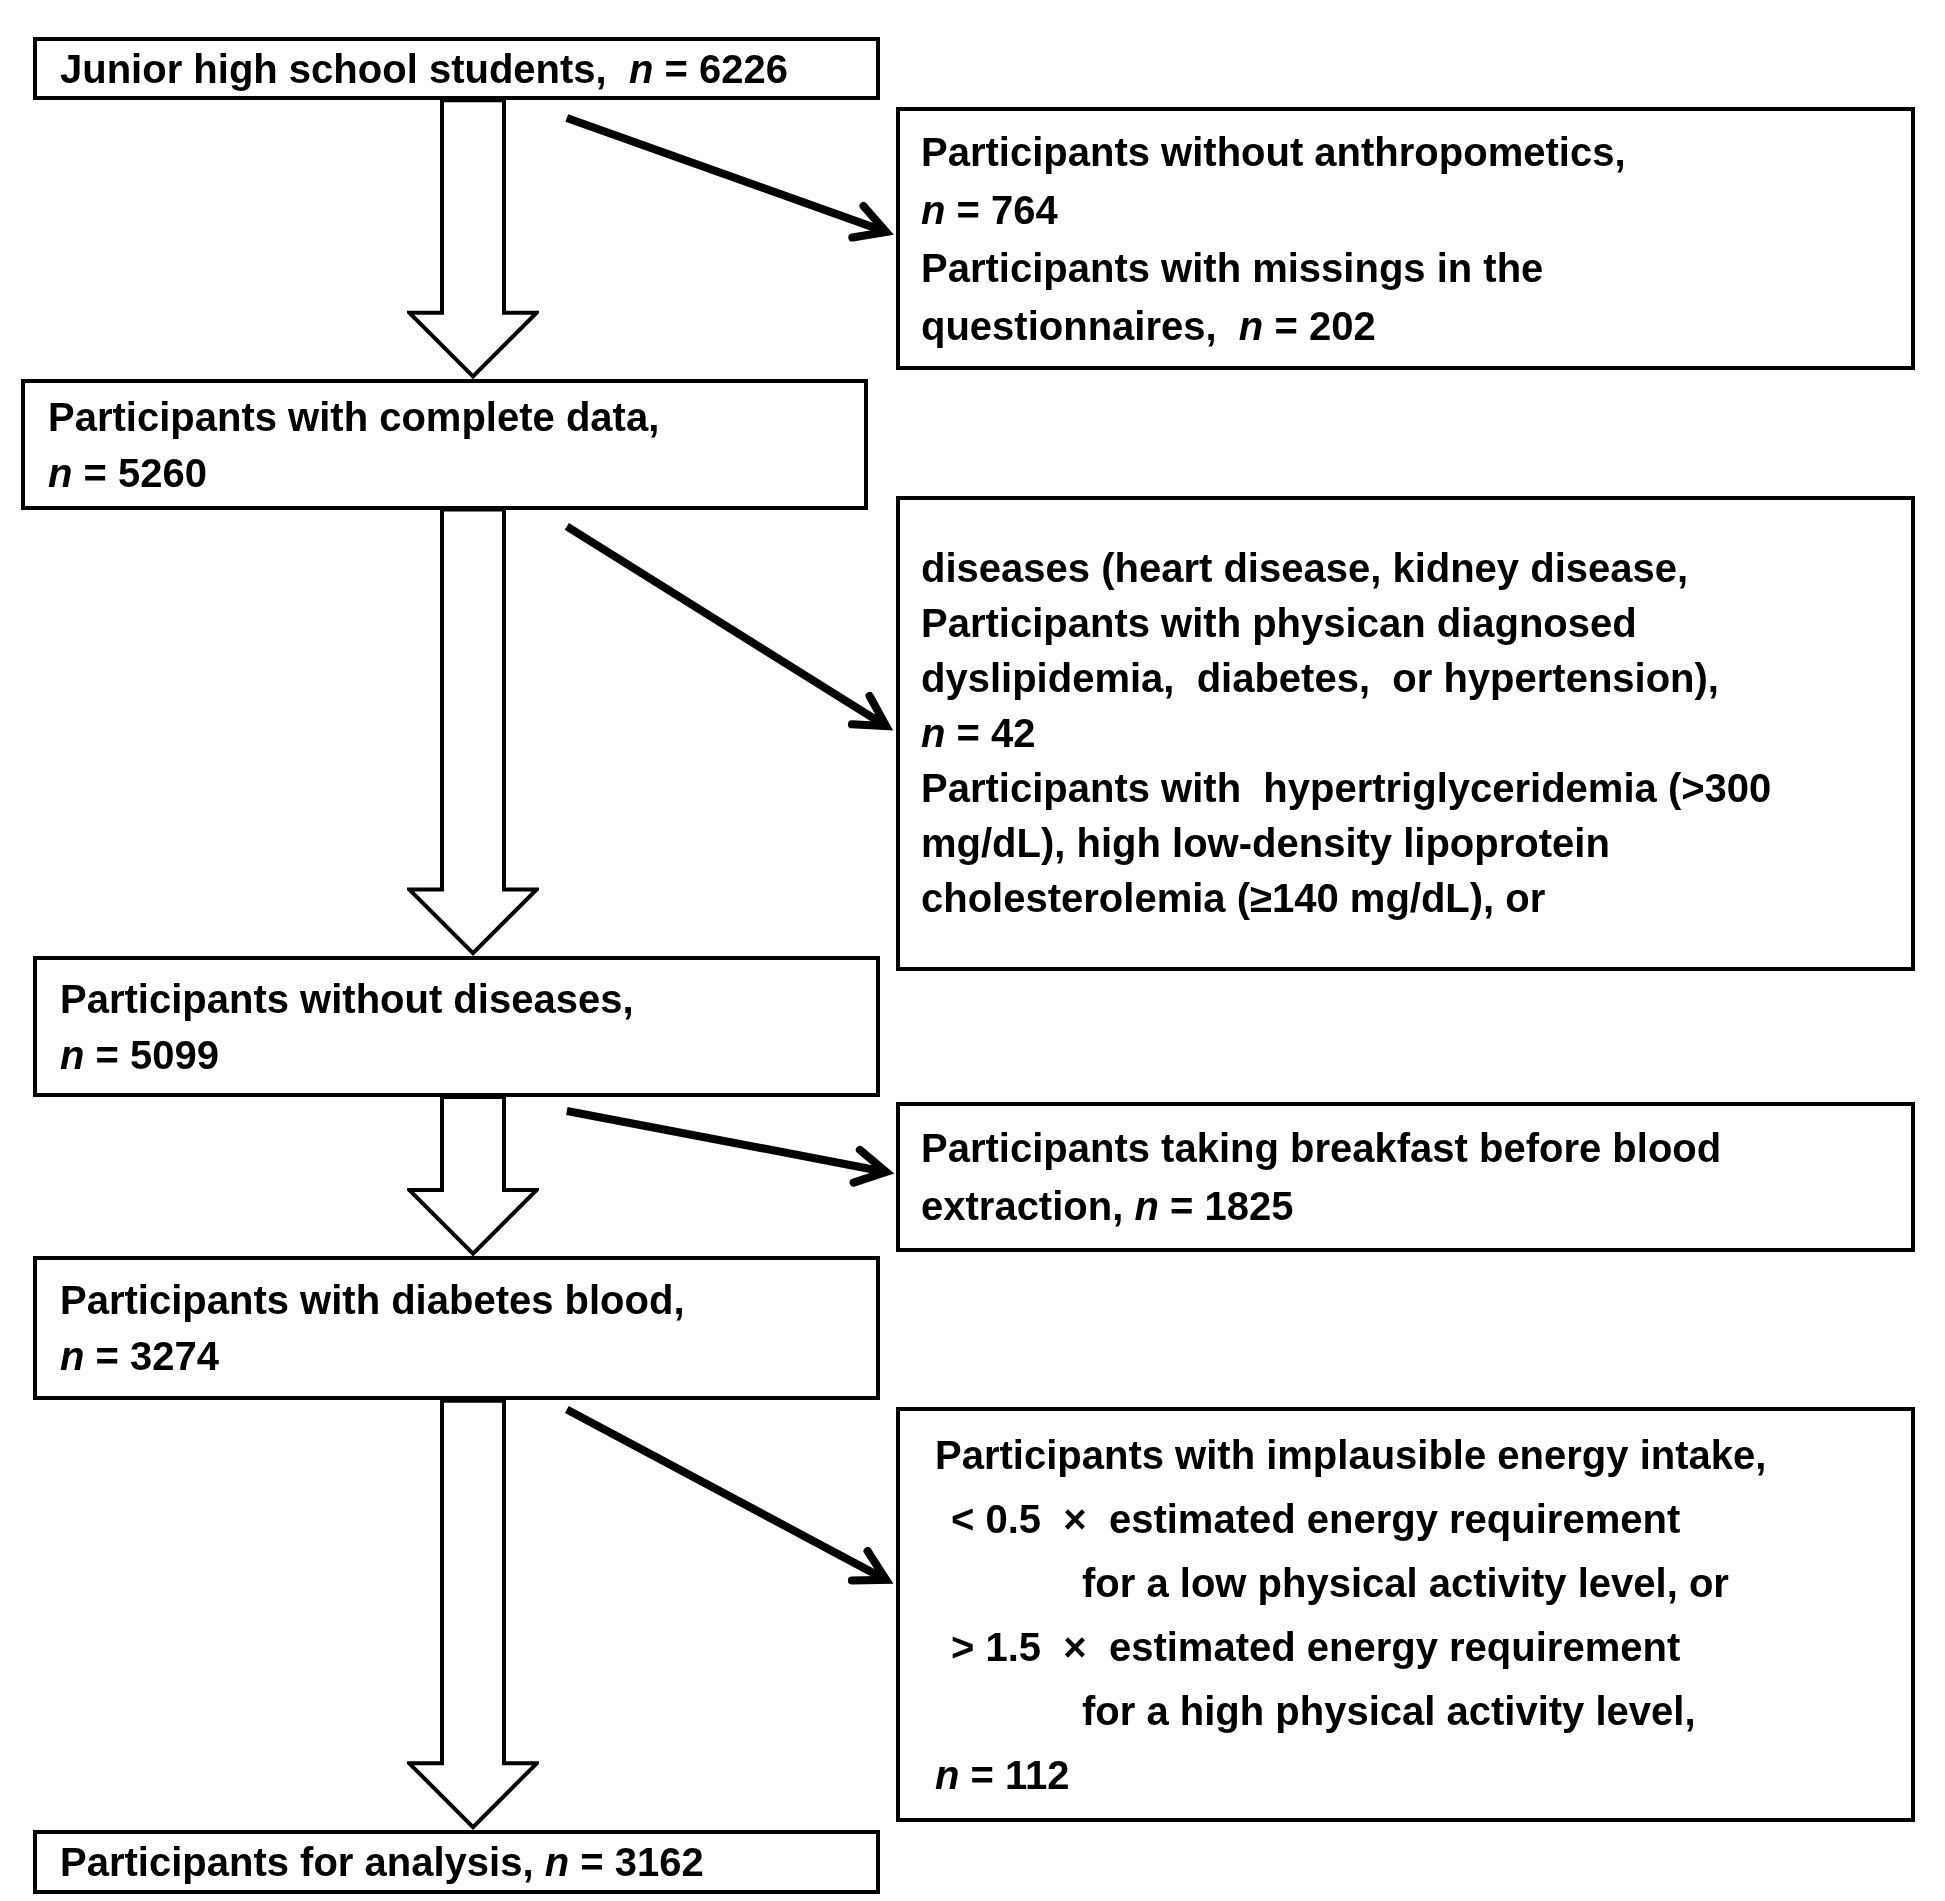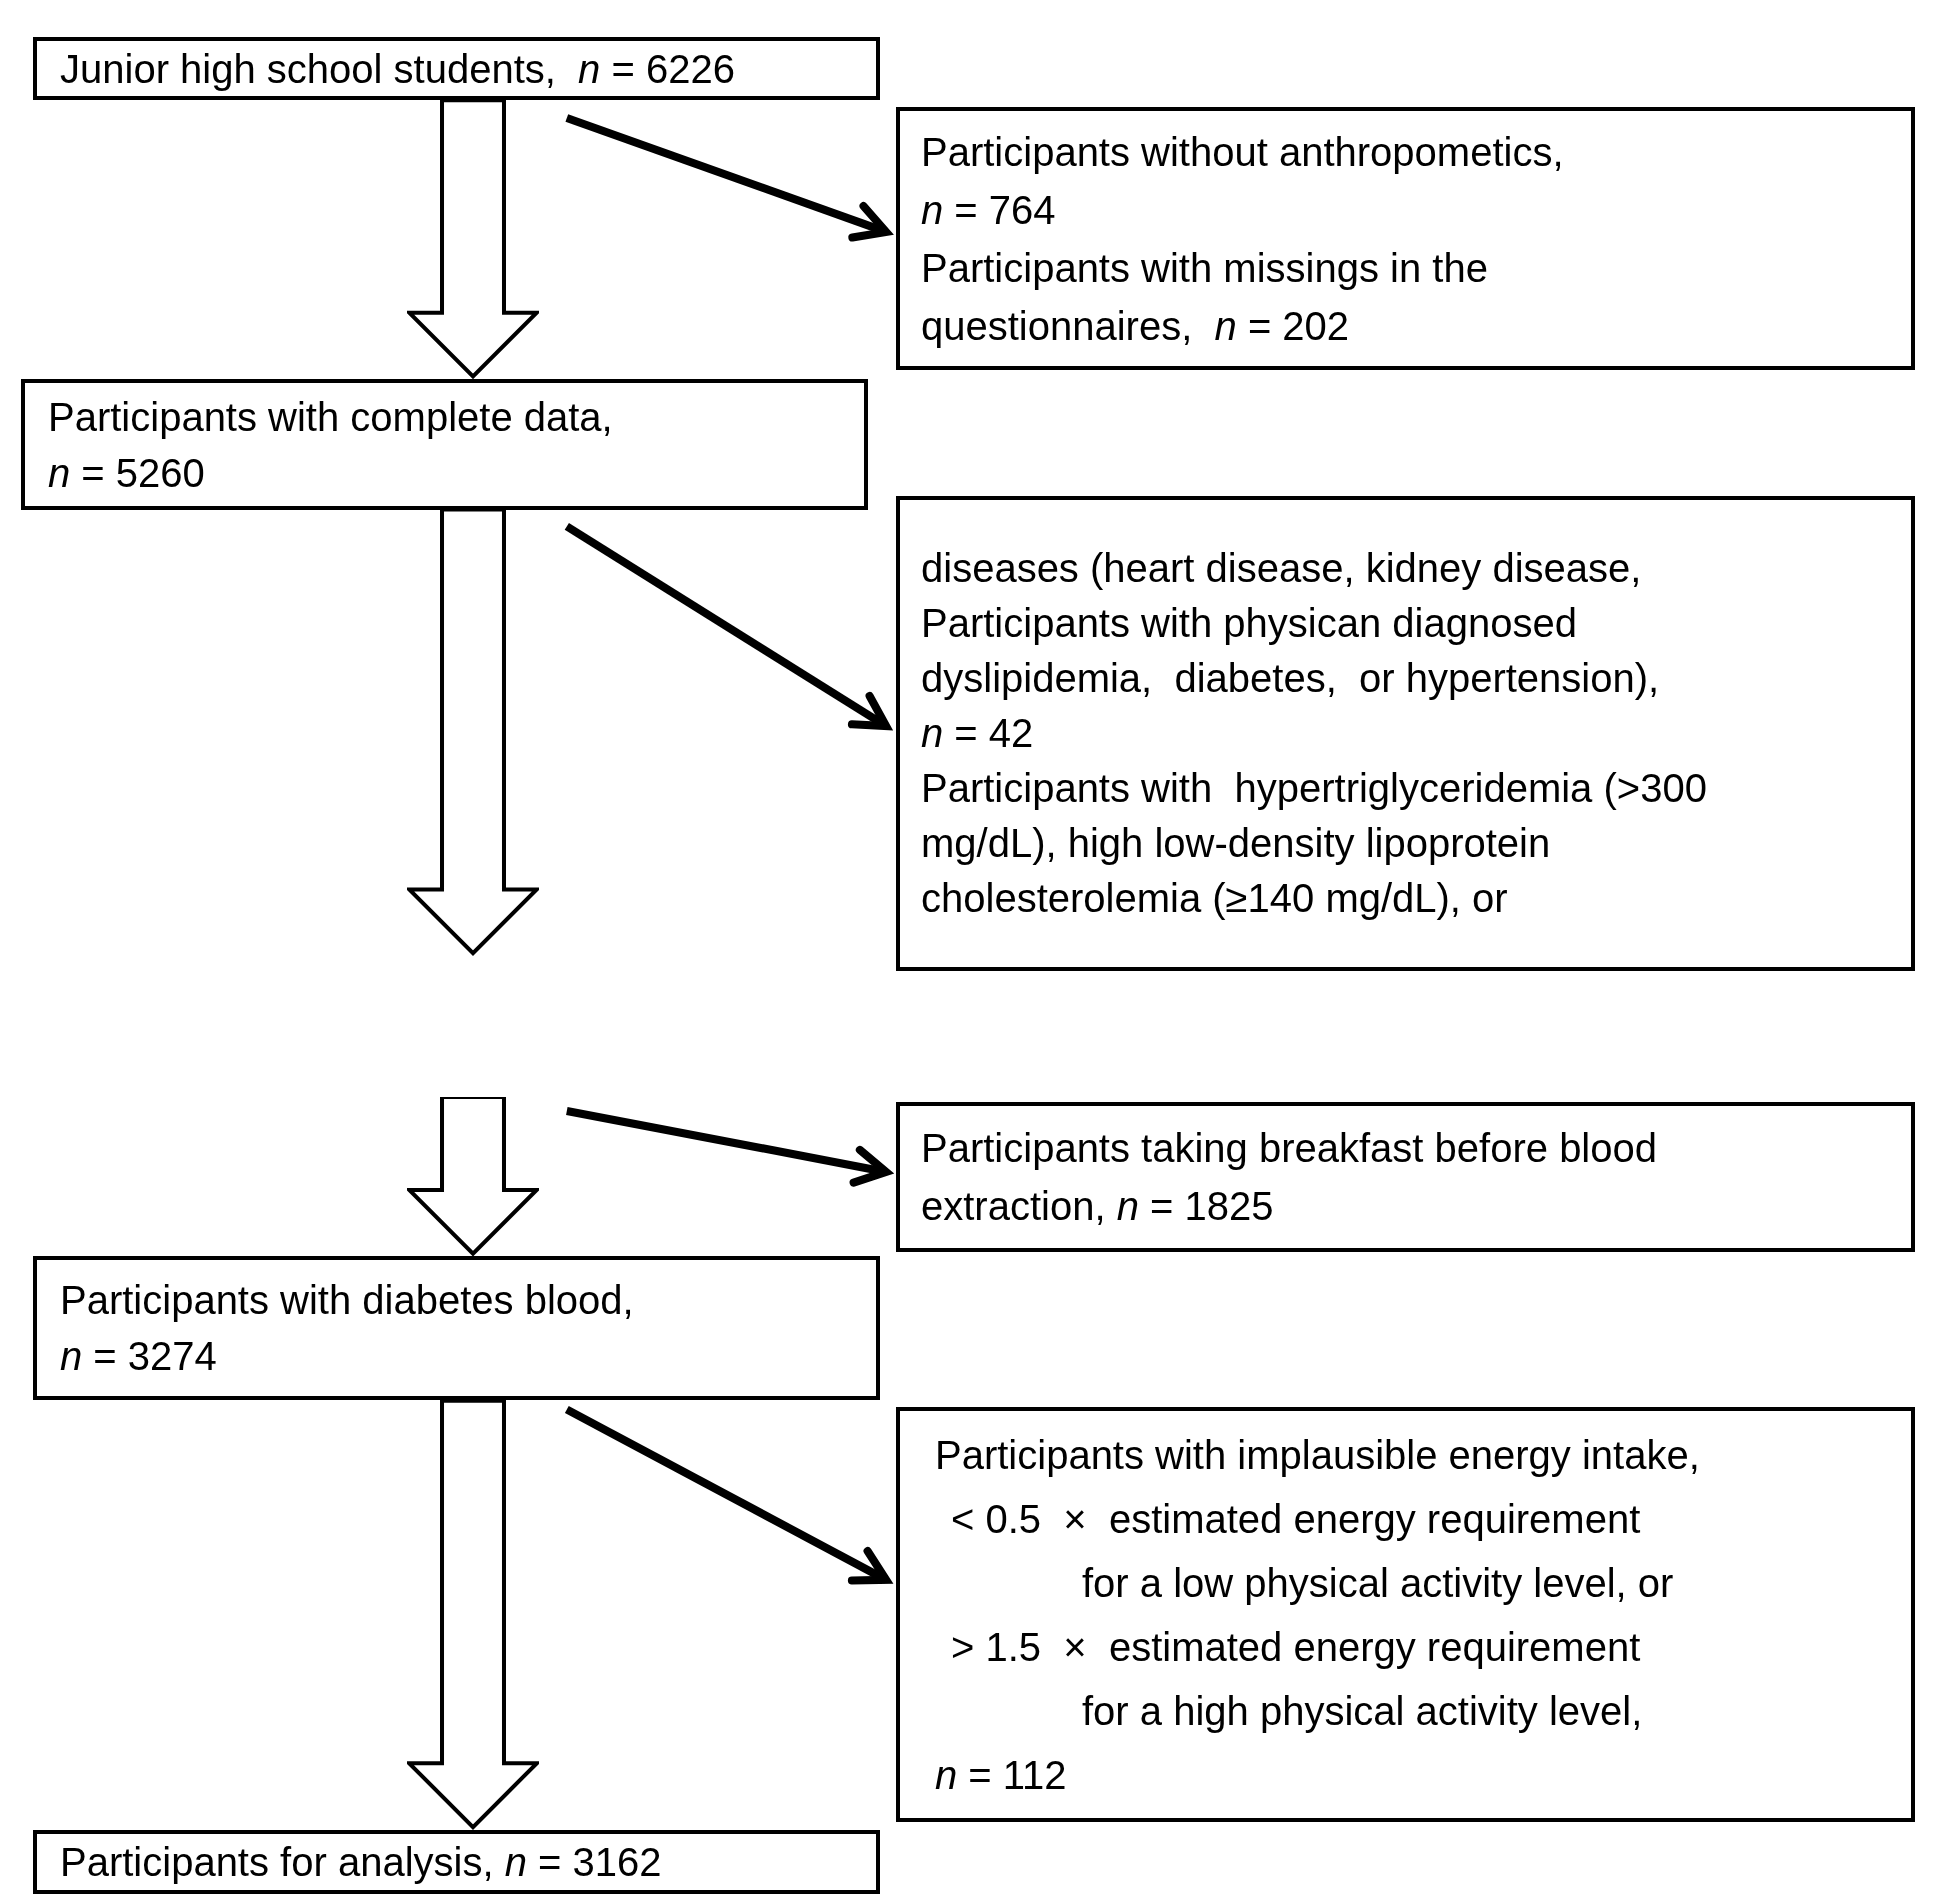--- a/index.html
+++ b/index.html
@@ -21,20 +21,21 @@
     box-sizing: border-box;
     background: #ffffff;
     border: 4.6px solid #000000;
     display: flex;
     flex-direction: column;
     justify-content: center;
     font-size: 40px;
   }
   .box .line {
     white-space: pre-wrap;
+    font-weight: bold;
   }
   .main-box { padding-left: 23px; padding-right: 5.8px; }
   .side-box { padding-left: 21px; padding-right: 5.8px; }
   .lh-98  .line { line-height: 56px; }
   .lh-100 .line { line-height: 58px; }
   .lh-95  .line { line-height: 55px; }
   .lh-112 .line { line-height: 64px; }
   .it { font-style: italic; }
   .block-arrow, .overlay {
     position: absolute;
@@ -53,20 +54,24 @@
 
   <div class="box main-box lh-98" style="left:33px; top:37px; width:847px; height:63px;">
       <div class="line"><span class="">Junior high school students,  </span><span class="it">n</span><span class=""> = 6226</span></div>
     </div>
 
   <div class="box main-box lh-98" style="left:21px; top:379px; width:847px; height:131px;">
       <div class="line"><span class="">Participants with complete data,</span></div>
       <div class="line"><span class="it">n</span><span class=""> = 5260</span></div>
     </div>
 
+  <div class="box main-box lh-98" style="left:33px; top:956px; width:847px; height:141px;">
+      <div class="line"><span class="">Participants without diseases,</span></div>
+      <div class="line"><span class="it">n</span><span class=""> = 5099</span></div>
+    </div>
 
   <div class="box main-box lh-98" style="left:33px; top:1256px; width:847px; height:144px;">
       <div class="line"><span class="">Participants with diabetes blood,</span></div>
       <div class="line"><span class="it">n</span><span class=""> = 3274</span></div>
     </div>
 
   <div class="box main-box lh-98" style="left:33px; top:1830px; width:847px; height:64px;">
       <div class="line"><span class="">Participants for analysis, </span><span class="it">n</span><span class=""> = 3162</span></div>
     </div>
 

